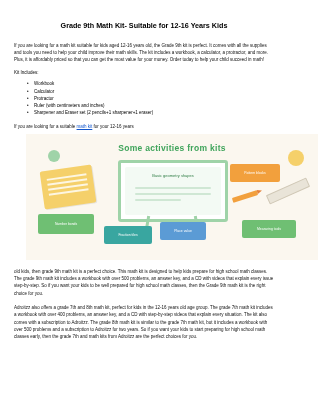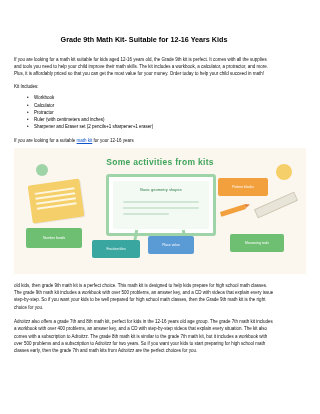--- a/index.html
+++ b/index.html
@@ -11,21 +11,21 @@
     width: 320px;
     height: 414px;
     overflow: hidden;
     font-family: "Liberation Sans", sans-serif;
     color: #000000;
   }
   .page {
     width: 288px;
     height: 414px;
     box-sizing: border-box;
-    padding: 36px 14px 6px 14px;
+    padding: 22px 14px 6px 14px;
     position: relative;
   }
   .title {
     font-size: 7.2px;
     font-weight: bold;
     text-align: center;
     line-height: 1.2;
     margin: 0 0 11px 0;
   }
   p.body-text {
@@ -61,21 +61,21 @@
     font-size: 4.5px;
   }
   a.inline-link {
     color: #1155cc;
     text-decoration: underline;
   }
   
   .illustration {
     width: 292px;
     height: 126px;
-    margin: 4px 0 8px 0;
+    margin: 4px 0 8px 12px;
     background: #fbf7ef;
     position: relative;
     overflow: hidden;
   }
   .ill-title {
     position: absolute;
     left: 50%;
     transform: translateX(-50%);
     top: 9px;
     font-size: 8.5px;

